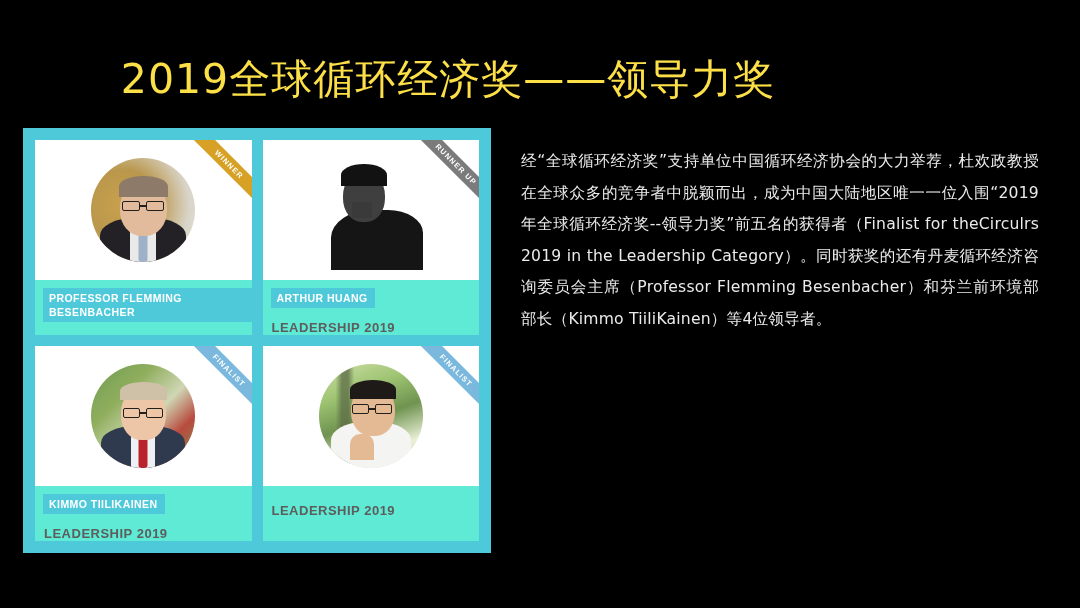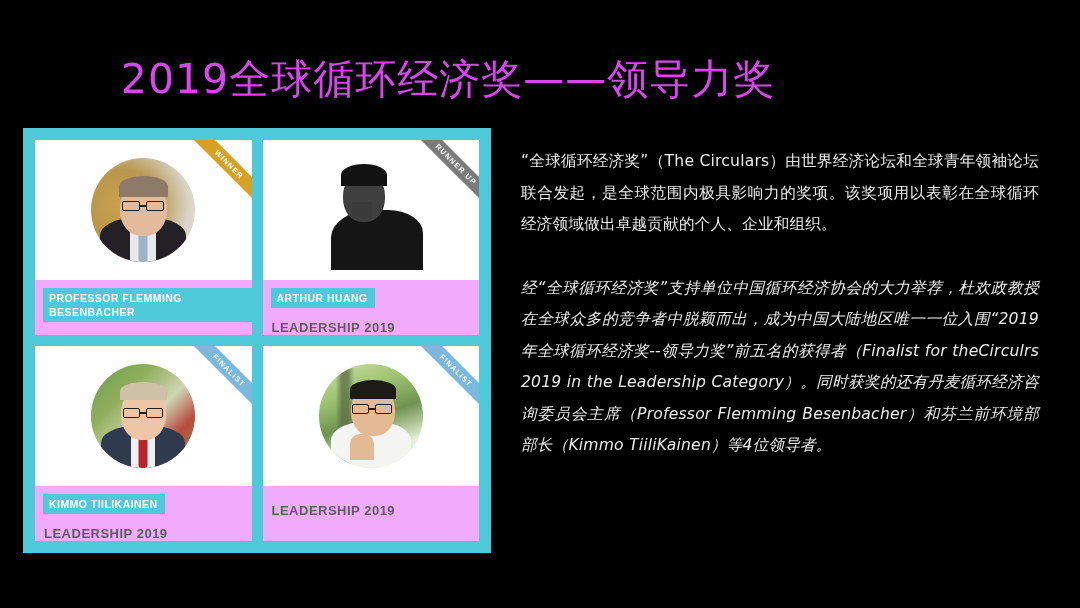--- a/index.html
+++ b/index.html
@@ -8,21 +8,21 @@
     width:1080px; height:608px;
     font-family:"Liberation Sans","DejaVu Sans",sans-serif;
     color:#fff; overflow:hidden; position:relative;
   }
 
   
   .page-title{
     position:absolute; left:0; top:52px; width:896px;
     text-align:center;
     font-size:41px; font-weight:400; letter-spacing:1px;
-    color:#d946ef;
+    color:#fde047;
     font-family:"DejaVu Sans","Liberation Sans",sans-serif;
     white-space:nowrap;
   }
 
   
   .awards-panel{
     position:absolute; left:23px; top:128px;
     width:468px; height:425px;
     background:#4ec9d9;
     padding:12px;
@@ -55,21 +55,21 @@
   .p-bg{ position:absolute; inset:0; }
   .p-head{ position:absolute; border-radius:50% 50% 45% 45%; }
   .p-hair{ position:absolute; border-radius:50% 50% 0 0; }
   .p-body{ position:absolute; left:50%; transform:translateX(-50%); border-radius:40% 40% 0 0; }
   .p-glass{ position:absolute; height:10px; border:1.6px solid #23201c; border-radius:2px; }
   .p-bridge{ position:absolute; height:1.6px; background:#23201c; }
 
   .card-meta{
     flex:1;
     padding:8px 0 0 8px;
-    background:#f0abfc;
+    background:#5eead4;
     display:flex; flex-direction:column; align-items:flex-start; gap:3px;
   }
   .name-chip{
     background:#4ec9d9; color:#fff;
     font-size:10.5px; font-weight:700; letter-spacing:.45px;
     line-height:1.35;
     padding:3px 7px 3px 6px;
     text-transform:uppercase;
     max-width:100%;
   }
@@ -203,15 +203,14 @@
       <span>FINALIST</span>
     </div>
     <div class="card-meta">
       <div class="card-sub">LEADERSHIP 2019</div>
     </div>
   </div>
 
 </div>
 
 <div class="text-col">
-  <p class="para">“全球循环经济奖”（The Circulars）由世界经济论坛和全球青年领袖论坛联合发起，是全球范围内极具影响力的奖项。该奖项用以表彰在全球循环经济领域做出卓越贡献的个人、企业和组织。</p>
   <p class="para">经“全球循环经济奖”支持单位中国循环经济协会的大力举荐，杜欢政教授在全球众多的竞争者中脱颖而出，成为中国大陆地区唯一一位入围“2019年全球循环经济奖--领导力奖”前五名的获得者（Finalist for theCirculrs 2019 in the Leadership Category）。同时获奖的还有丹麦循环经济咨询委员会主席（Professor Flemming Besenbacher）和芬兰前环境部部长（Kimmo TiiliKainen）等4位领导者。</p>
 </div>
 
 </body></html>

